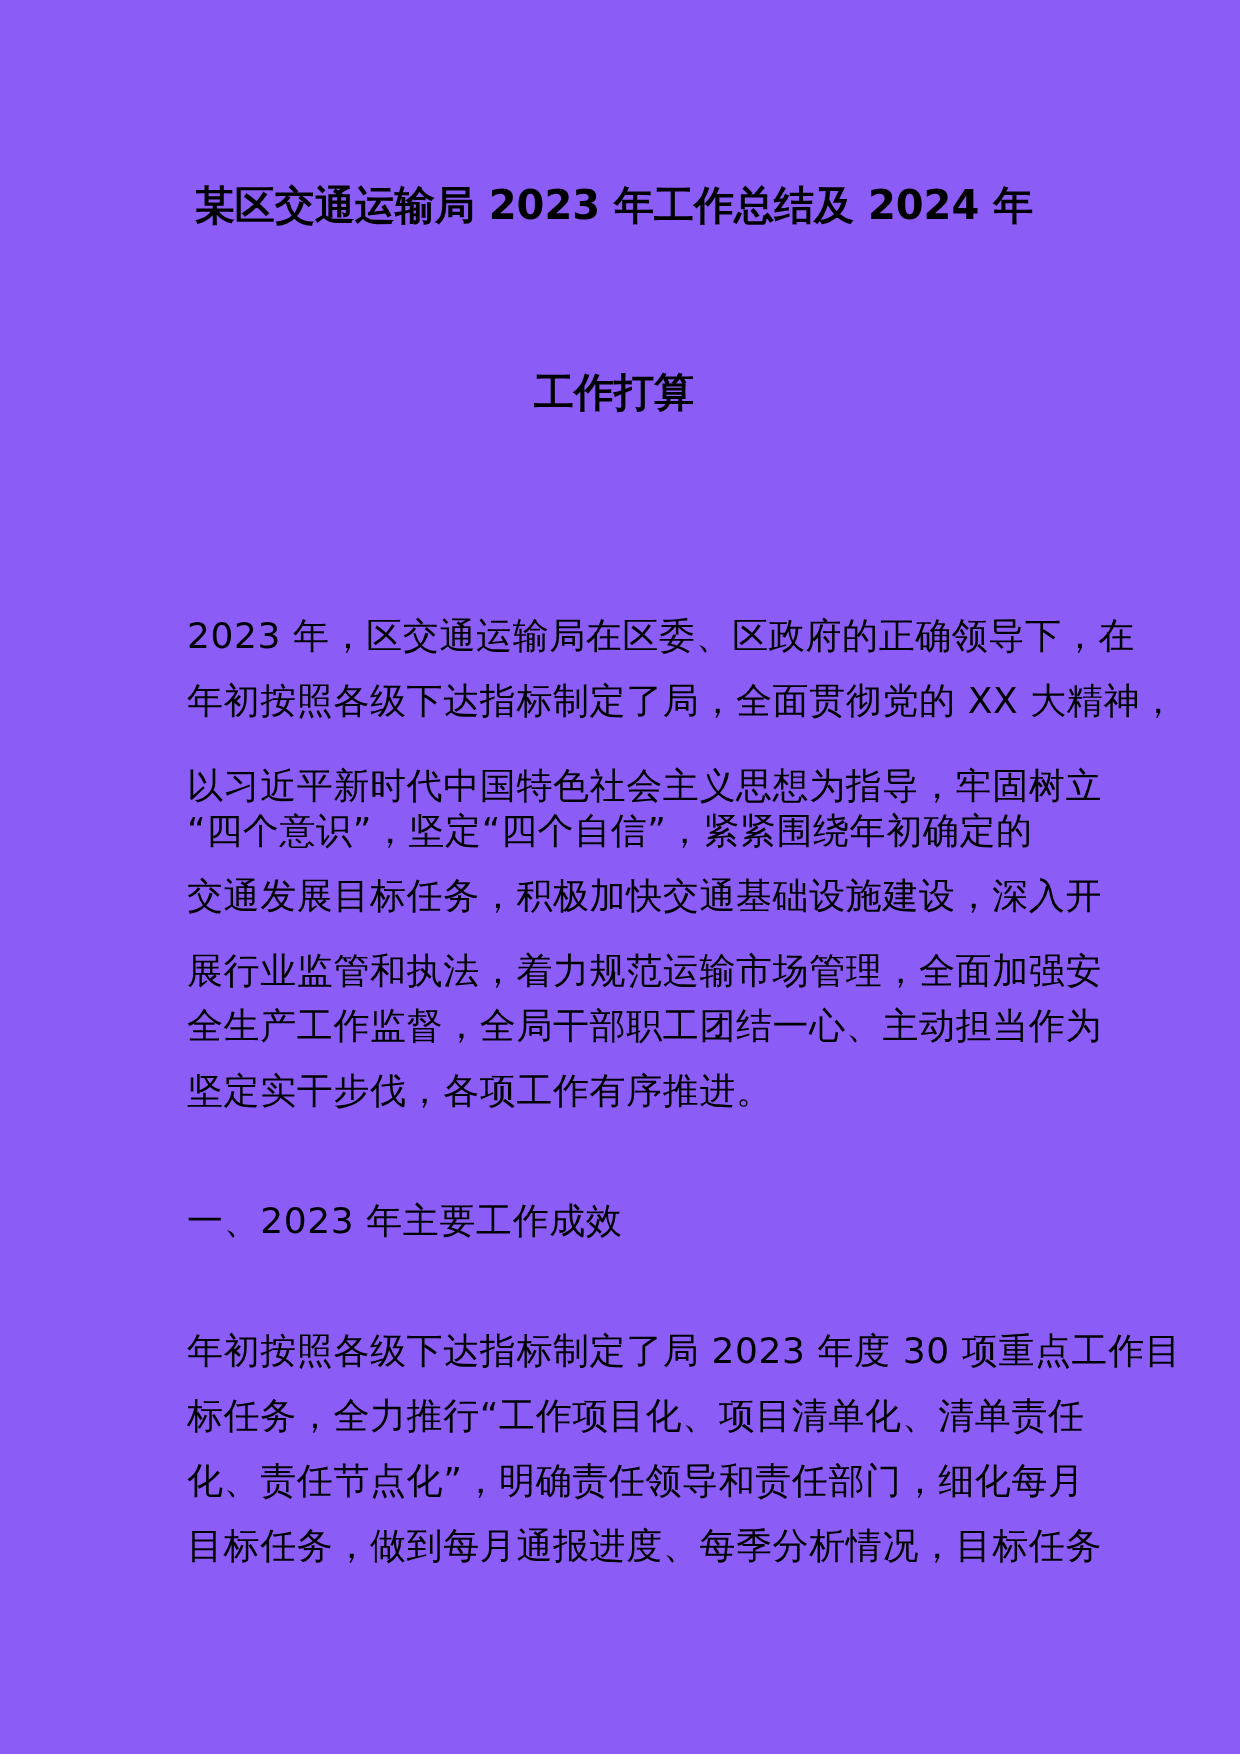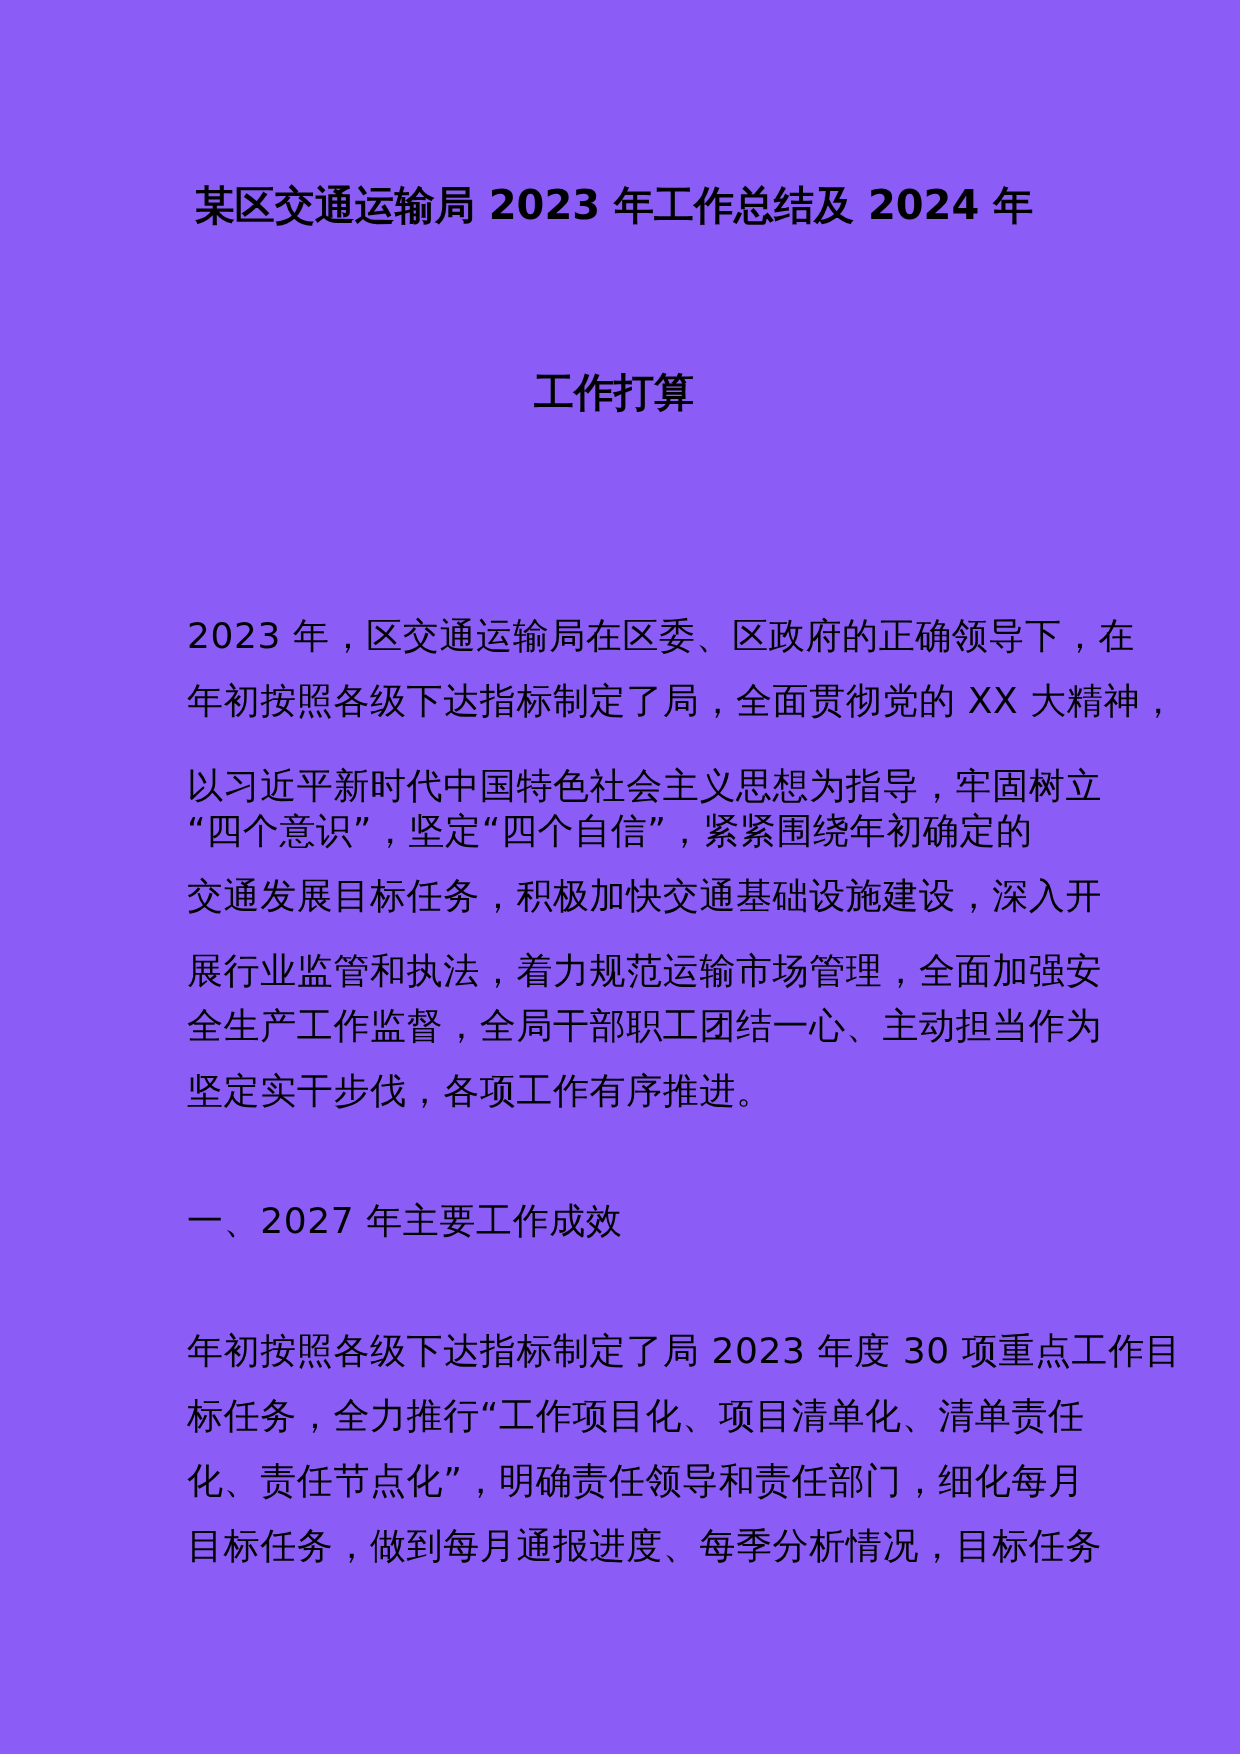--- a/index.html
+++ b/index.html
@@ -55,21 +55,21 @@
     <div class="text-line" style="top:616px;">2023 年，区交通运输局在区委、区政府的正确领导下，在</div>
     <div class="text-line" style="top:681px;">年初按照各级下达指标制定了局，全面贯彻党的 XX 大精神，</div>
     <div class="text-line" style="top:746px;margin-top:20px;">以习近平新时代中国特色社会主义思想为指导，牢固树立</div>
     <div class="text-line" style="top:811px;">“四个意识”，坚定“四个自信”，紧紧围绕年初确定的</div>
     <div class="text-line" style="top:876px;text-align:center;">交通发展目标任务，积极加快交通基础设施建设，深入开</div>
     <div class="text-line" style="top:941px;margin-top:10px;">展行业监管和执法，着力规范运输市场管理，全面加强安</div>
     <div class="text-line" style="top:1006px;">全生产工作监督，全局干部职工团结一心、主动担当作为</div>
     <div class="text-line" style="top:1071px;">坚定实干步伐，各项工作有序推进。</div>
   </div>
 
-  <div class="text-line" style="top:1201px;">一、2027 年主要工作成效</div>
+  <div class="text-line" style="top:1201px;">一、2023 年主要工作成效</div>
 
   <div>
     <div class="text-line" style="top:1331px;text-align:right;">年初按照各级下达指标制定了局 2023 年度 30 项重点工作目</div>
     <div class="text-line" style="top:1396px;">标任务，全力推行“工作项目化、项目清单化、清单责任</div>
     <div class="text-line" style="top:1461px;">化、责任节点化”，明确责任领导和责任部门，细化每月</div>
     <div class="text-line" style="top:1526px;">目标任务，做到每月通报进度、每季分析情况，目标任务</div>
   </div>
 
 </div>
 

